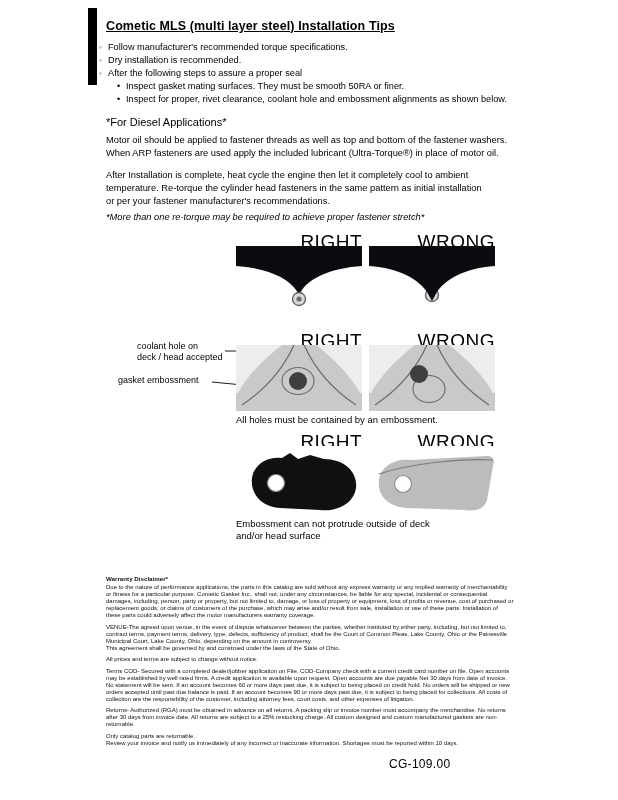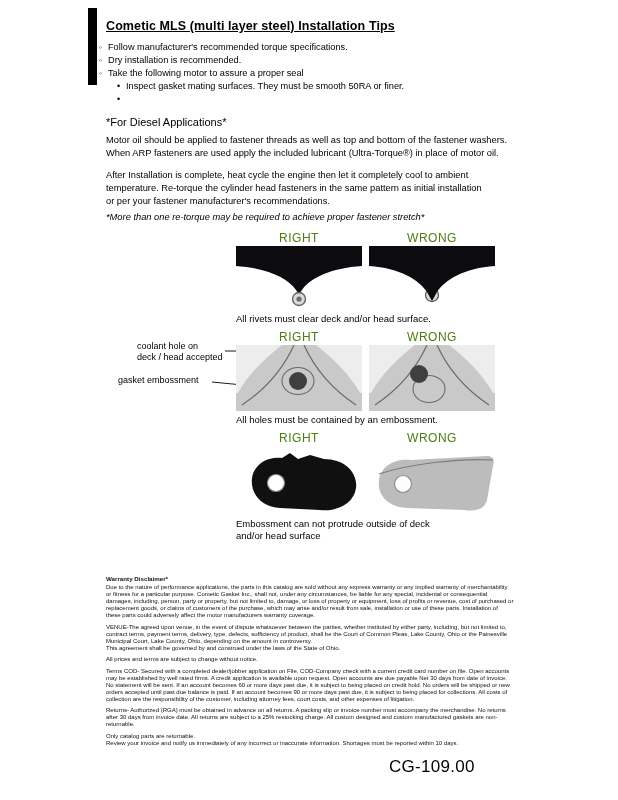--- a/index.html
+++ b/index.html
@@ -33,22 +33,22 @@
   .body-para {
     left:106px; width:412px;
     font-size:9.3px; line-height:13px;
     white-space:pre-line;
   }
   .para1 { top:134px; }
   .para2 { top:169px; }
   .note  { top:211px; white-space:normal;font-style:italic; }
 
   .col-label {
-    width:126px; text-align:center;
-    font-size:12px; letter-spacing:.5px; color:#4d7c0f;
+    width:126px; text-align:right;
+    font-size:19px; letter-spacing:.5px; color:#000000;
   }
   .r1 { top:231px; } .r2 { top:330px; } .r3 { top:431px; }
   .colL { left:236px; } .colR { left:369px; }
 
   .panel { width:126px; }
   .panel svg { display:block; width:100%; height:100%; }
   .p-row1 { top:246px; height:64px; }
   .p-row2 { top:345px; height:66px; }
   .p-row3 { top:446px; height:69px; }
 
@@ -70,21 +70,21 @@
 
   .callout-lines { left:0; top:0; width:618px; height:800px; pointer-events:none; }
 
   .legal {
     left:106px; top:575px; width:408px;
     font-size:6px; line-height:7px; color:#111;
   }
   .legal .lg-head { font-weight:bold; font-size:6.2px; margin-bottom:2px; }
   .legal p { margin-bottom:4.5px; white-space:pre-line; }
 
-  .doc-code { left:389px; top:757px; font-size:17px; letter-spacing:.3px; }
+  .doc-code { left:389px; top:757px; font-size:12px; letter-spacing:.3px; }
 </style>
 </head>
 <body>
 
 <div class="page">
 
   <div class="abs print-mark"></div>
 
   <h1 class="abs title">Cometic MLS (multi layer steel) Installation Tips</h1>
 
@@ -92,28 +92,29 @@
     <div class="tip">
       <span class="mk">◦</span>
       <span>Follow manufacturer's recommended torque specifications.</span>
     </div>
     <div class="tip">
       <span class="mk">◦</span>
       <span>Dry installation is recommended.</span>
     </div>
     <div class="tip">
       <span class="mk">◦</span>
-      <span>Take the following motor to assure a proper seal</span>
+      <span>After the following steps to assure a proper seal</span>
     </div>
     <div class="tip sub">
       <span class="mk">•</span>
       <span>Inspect gasket mating surfaces.  They must be smooth 50RA or finer.</span>
     </div>
     <div class="tip sub">
       <span class="mk">•</span>
+      <span>Inspect for proper, rivet clearance, coolant hole and embossment alignments as shown below.</span>
     </div>
   </div>
 
   <h2 class="abs diesel-heading">*For Diesel Applications*</h2>
 
   <p class="abs body-para para2">After Installation is complete, heat cycle the engine then let it completely cool to ambient
 temperature. Re-torque the cylinder head fasteners in the same pattern as initial installation
 or per your fastener manufacturer's recommendations.</p>
   <p class="abs body-para para1">Motor oil should be applied to fastener threads as well as top and bottom of the fastener washers.
 When ARP fasteners are used apply the included lubricant (Ultra-Torque®) in place of motor oil.</p>
@@ -131,21 +132,20 @@
     </svg>
   </div>
   <div class="abs panel p-row1 colR">
     <svg viewBox="0 0 126 64">
       <rect x="0" y="0" width="126" height="64" fill="#ffffff"></rect>
       <circle cx="63" cy="49" r="6.5" fill="#d9d9d9" stroke="#5a5a5a" stroke-width="1.3"></circle>
       <circle cx="63" cy="49" r="2.6" fill="#6e6e6e"></circle>
       <path d="M0,0 H126 V20 C95,22 76,34 68,46 L63,55 L58,46 C50,34 31,22 0,20 Z" fill="#0b0b10"></path>
     </svg>
   </div>
-  <div class="abs caption cap1">All rivets must clear deck and/or head surface.</div>
 
   <div class="abs col-label r2 colL">RIGHT</div>
   <div class="abs col-label r2 colR">WRONG</div>
 
   <div class="abs callout callout1">coolant hole on
 deck / head accepted</div>
   <div class="abs callout callout2">gasket embossment</div>
 
   <svg class="abs callout-lines" viewBox="0 0 618 800">
     <polyline points="225,351 254,351 291,374" fill="none" stroke="#000" stroke-width="0.9"></polyline>

